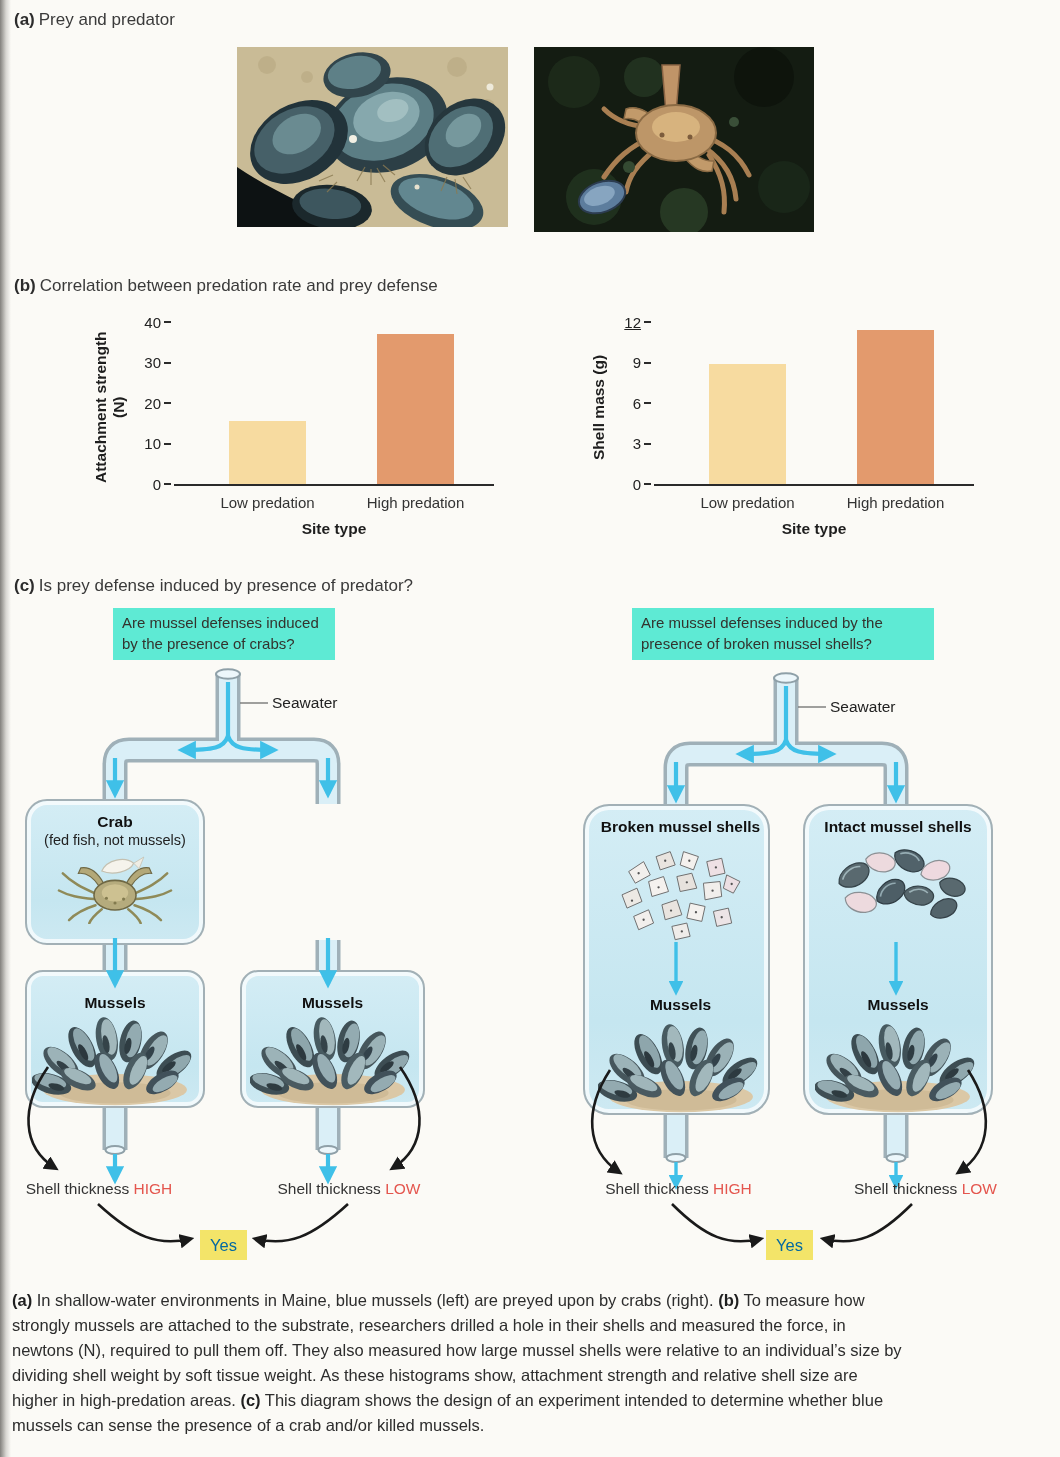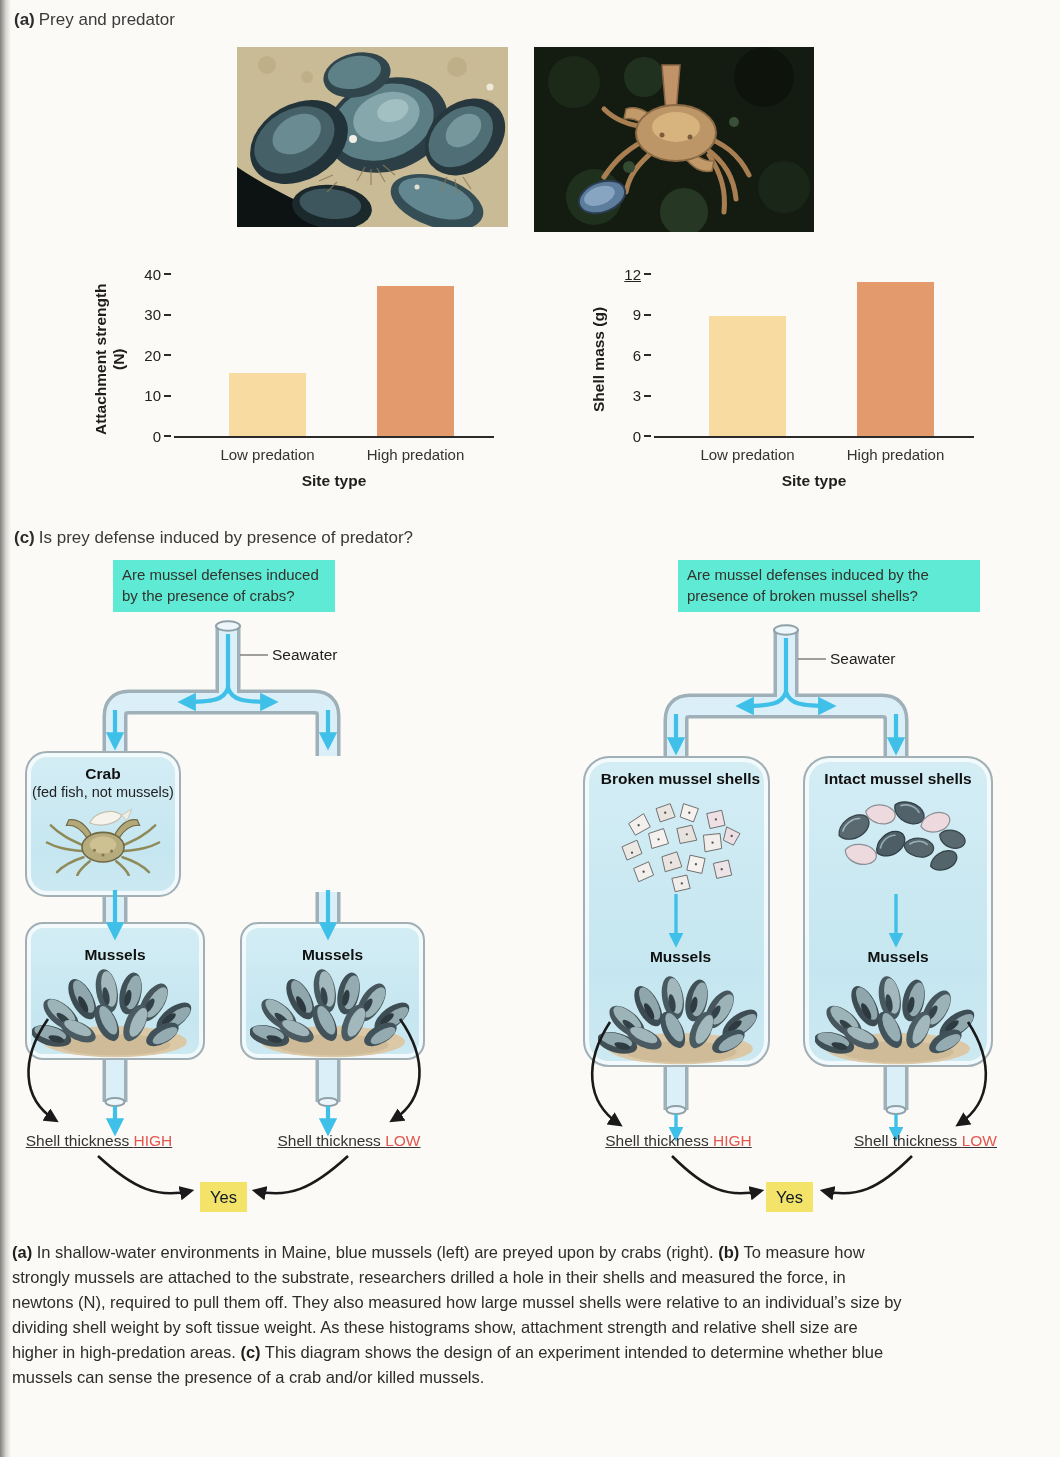--- a/index.html
+++ b/index.html
@@ -38,23 +38,23 @@
   .qbox { position:absolute; background:#5eead4; color:#33332d; font-size:15px; line-height:1.38;
           padding:5px 9px 6px; z-index:4; }
   .sealabel { position:absolute; font-size:15.5px; color:#222; z-index:4; }
   .chamber { position:absolute; z-index:2; background:linear-gradient(180deg,#d4edf5 0%,#c5e6f0 70%,#cde9f2 100%);
              border:2.5px solid #a2b0b6; box-shadow:inset 0 0 0 4px rgba(255,255,255,.72);
              border-radius:22px; display:flex; flex-direction:column; align-items:center; }
   .ch-title { font-weight:700; font-size:15.5px; color:#101010; margin-top:12px; text-align:center; }
   .ch-sub { font-size:14.5px; color:#222; text-align:center; margin-top:1px; }
   .art { display:block; }
   .result { position:absolute; top:578px; font-size:15.5px; color:#333; text-align:center;
-            white-space:nowrap; z-index:4;text-decoration:underline; }
+            white-space:nowrap; z-index:4; }
   .result .hl { color:#e4564e; }
-  .yes { position:absolute; top:628px; width:47px; height:30px; background:#f3e469; color:#0f172a;
+  .yes { position:absolute; top:628px; width:47px; height:30px; background:#f3e469; color:#0369a1;
          font-size:16.5px; display:flex; align-items:center; justify-content:center; z-index:4; }
   
   .fig-caption { margin:10px 0 0 12px; width:892px; color:#2d2d2d; }
   .cap-title { font-weight:700; font-size:17px; margin-bottom:3px; color:#1f1f1f; }
   .cap-body { font-size:16.5px; line-height:25px; }
   .cap-body b { color:#1f1f1f; }
   .hidden-defs { position:absolute; width:0; height:0; overflow:hidden; }
 </style>
 </head>
 <body>
@@ -294,20 +294,23 @@
             <ellipse rx="24" ry="15" fill="#5d7d9d" stroke="#2c3c50" stroke-width="2"></ellipse>
             <ellipse rx="16" ry="9" cx="-2" cy="-2" fill="#87a5c0"></ellipse>
           </g>
         <circle cx="200" cy="75" r="5" fill="#3a4f38"></circle>
           <circle cx="95" cy="120" r="6" fill="#344a32"></circle>
       </svg>
     </div>
   </section>
 
   <section id="secB">
+    <div class="sec-label">
+      <b>(b)</b><span>Correlation between predation rate and prey defense</span>
+    </div>
     <div class="charts">
       <div class="chart chart1">
         <div class="ylab">Attachment strength (N)</div>
         <div class="plotcol">
           <div class="plot">
               <div class="ytick" style="bottom: -9px;">
                 <span>0</span>
                 <span class="dash"></span>
               </div>
               <div class="ytick" style="bottom: 31.5px;">
@@ -401,26 +404,26 @@
           <path d="M115,505 L115,548"></path>
             <path d="M328,505 L328,548"></path>
           <path d="M786,76 L786,152"></path>
           <path d="M676,207 L676,166 Q676,152 690,152 L882,152 Q896,152 896,166 L896,207"></path>
           <path d="M676,512 L676,556"></path>
             <path d="M896,512 L896,556"></path>
         </g>
       </svg>
 
       <div class="qbox" style="left:113px; top:6px; width:222px;">Are mussel defenses induced by the presence of crabs?</div>
-      <div class="qbox" style="left:678px; top:6px; width:302px;">Are mussel defenses induced by the presence of broken mussel shells?</div>
+      <div class="qbox" style="left:632px; top:6px; width:302px;">Are mussel defenses induced by the presence of broken mussel shells?</div>
 
       <div class="sealabel" style="left:272px; top:92px;">Seawater</div>
       <div class="sealabel" style="left:830px; top:96px;">Seawater</div>
 
-      <div class="chamber" style="left:25px; top:197px; width:156px; height:146px;align-items:center;">
+      <div class="chamber" style="left:25px; top:197px; width:180px; height:146px;align-items:center;">
         <div class="ch-title">Crab</div>
         <div class="ch-sub">(fed fish, not mussels)</div>
         <svg class="art" width="122" height="74" style="margin-top:2px">
             <use href="#sym-crab"></use>
           </svg>
       </div>
       <div class="chamber" style="left:25px; top:368px; width:180px; height:138px; border-radius:18px;">
         <div class="ch-title" style="margin-top:22px">Mussels</div>
         <svg class="art" width="166" height="94" style="margin-top:auto">
             <use href="#sym-mussels"></use>

